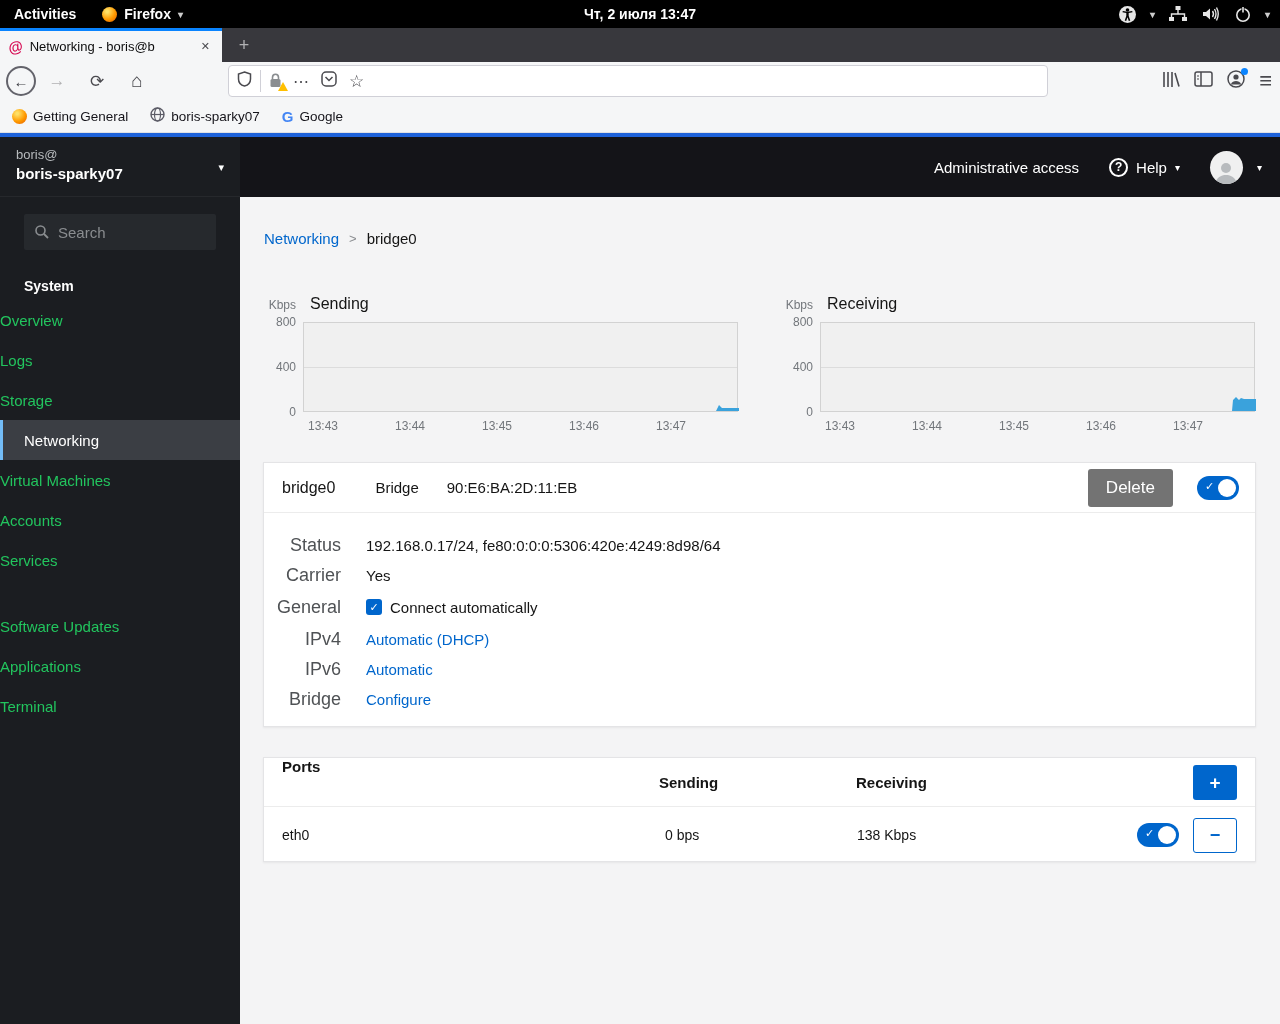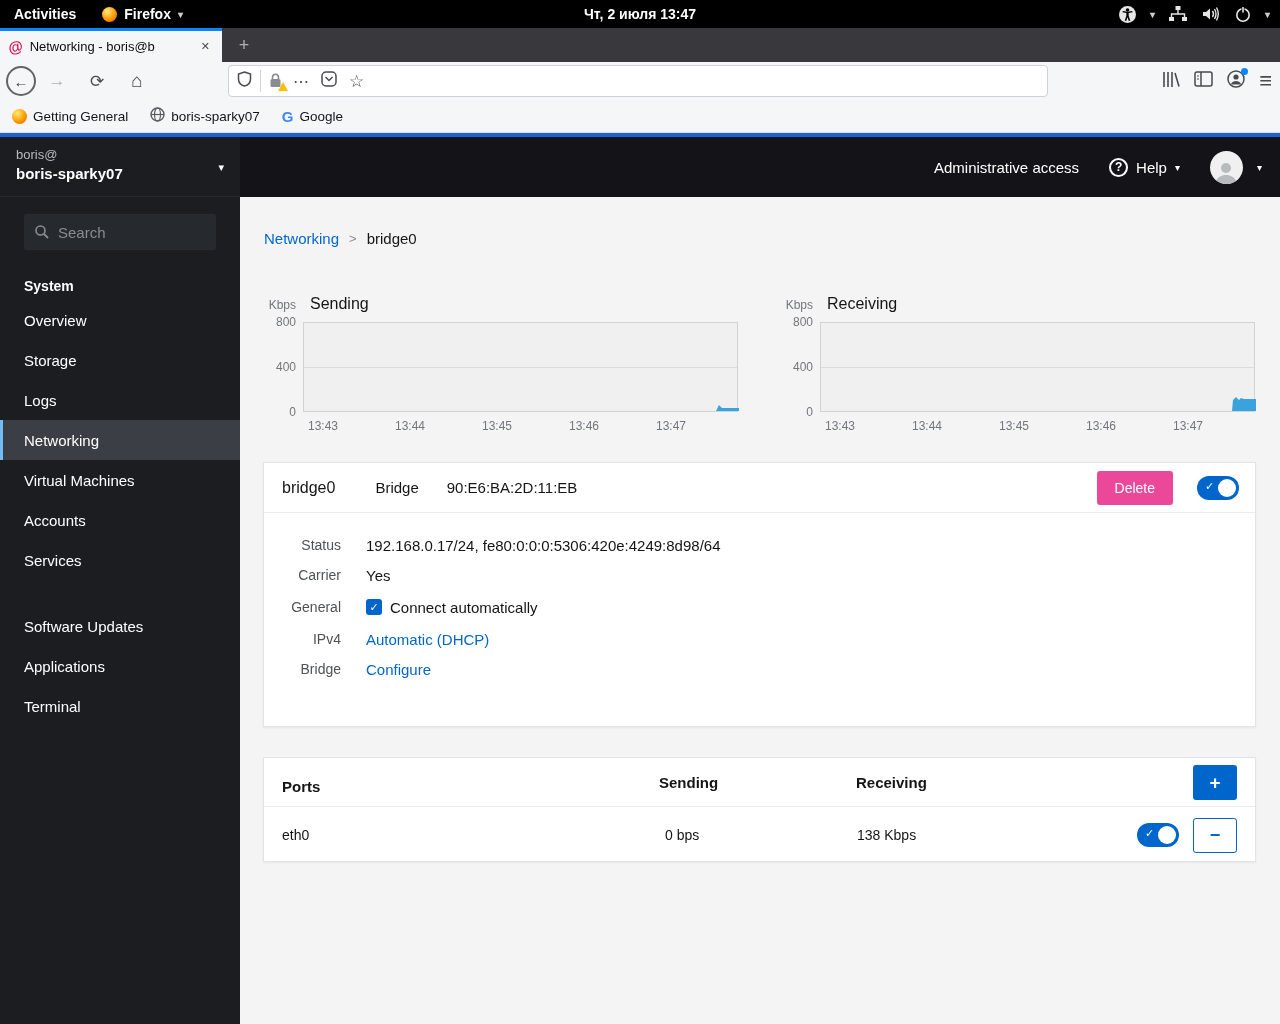--- a/index.html
+++ b/index.html
@@ -61,22 +61,22 @@
   .brand { height:60px; padding:10px 16px; border-bottom:1px solid #26282c; position:relative; }
   .brand-user { font-size:13px; color:#b8bbbe; }
   .brand-host { font-size:15px; color:#fff; font-weight:700; margin-top:3px; }
   .brand-caret { position:absolute; right:16px; top:24px; color:#fff; font-size:11px; }
   .search-wrap { position:relative; margin:17px 24px 14px 24px; }
   .search-input { width:192px; height:36px; background:#26292d; border:none; border-radius:2px;
     color:#e0e0e0; font-size:15px; padding:0 10px 0 34px; outline:none; }
   .search-input::placeholder { color:#8a8d90; }
   .search-ic { position:absolute; left:10px; top:10px; }
   .nav-section-title { color:#fff; font-weight:700; font-size:14px; padding:14px 0 6px 24px; }
-  .nav-item { height:40px; display:flex; align-items:center; padding-left:24px; font-size:15px;
-    color:#ffffff; cursor:pointer; }
+  .nav-item { height:40px; display:flex; align-items:center; font-size:15px;
+    color:#22c55e; cursor:pointer; }
   .nav-item.active { background:#3b3e44; color:#fff; border-left:3px solid #73bcf7; padding-left:21px; }
   .tools-gap { height:26px; }
 
   .masthead { position:absolute; left:240px; top:0; width:1040px; height:60px; background:#141418;
     display:flex; align-items:center; justify-content:flex-end; padding-right:18px; gap:14px; color:#fff; }
   .admin-access { font-size:15px; margin-right:16px; }
   .help-group { display:flex; align-items:center; gap:8px; margin-right:16px; }
   .q-circle { width:19px; height:19px; border:2px solid #fff; border-radius:50%; font-size:12px;
     font-weight:700; display:flex; align-items:center; justify-content:center; }
   .help-label { font-size:15px; }
@@ -107,38 +107,38 @@
   .card { position:absolute; left:23px; width:993px; background:#fff; border:1px solid #e4e4e6;
     box-shadow:0 1px 2px rgba(0,0,0,.06); }
   .card-iface { top:265px; height:265px; }
   .card-ports { top:560px; height:105px; }
 
   .iface-header { height:50px; display:flex; align-items:center; padding:0 16px 0 18px;
     border-bottom:1px solid #ececec; }
   .iface-name { font-size:16px; color:#151515; }
   .iface-type { font-size:15px; color:#151515; margin-left:40px; }
   .iface-mac { font-size:15px; color:#151515; margin-left:28px; }
-  .btn-danger { margin-left:auto; background:#ec4899; color:#fff; border:none; border-radius:3px;
-    font-size:14px; padding:9px 18px; cursor:pointer; }
+  .btn-danger { margin-left:auto; background:#737373; color:#fff; border:none; border-radius:3px;
+    font-size:17px; padding:9px 18px; cursor:pointer; }
   .switch { position:relative; width:42px; height:24px; background:#0066cc; border-radius:12px; cursor:pointer; }
   .switch .knob { position:absolute; right:3px; top:3px; width:18px; height:18px; border-radius:50%; background:#fff; }
   .switch .sw-check { position:absolute; left:8px; top:4px; color:#fff; font-size:11px; }
   .iface-switch { margin-left:24px; }
 
   .detail-body { padding-top:17px; }
   .detail-row { display:flex; align-items:center; height:30px; }
   .detail-row.tall { height:34px; }
-  .detail-label { width:77px; text-align:right; font-size:14px; color:#4f5255; flex:none; }
+  .detail-label { width:77px; text-align:right; font-size:18px; color:#4f5255; flex:none; }
   .detail-value { margin-left:25px; font-size:15px; color:#151515; display:flex; align-items:center; }
   .link { color:#0066cc; cursor:pointer; }
   .checkbox { width:16px; height:16px; background:#0066cc; border-radius:3px; color:#fff; font-size:11px;
     display:flex; align-items:center; justify-content:center; margin:0 8px 0 12px; }
 
   .ports-header { position:relative; height:49px; border-bottom:1px solid #ececec; }
-  .ports-title { position:absolute; left:18px; top:20px; font-size:15px; font-weight:700; color:#151515; }
+  .ports-title { position:absolute; left:18px; top:0; font-size:15px; font-weight:700; color:#151515; }
   .col-sending { position:absolute; left:395px; top:16px; font-size:15px; font-weight:700; color:#151515; }
   .col-receiving { position:absolute; left:592px; top:16px; font-size:15px; font-weight:700; color:#151515; }
   .btn-add { position:absolute; right:18px; top:7px; width:44px; height:35px; background:#0066cc; color:#fff;
     border:none; border-radius:3px; font-size:19px; font-weight:700; cursor:pointer; }
   .port-row { position:relative; height:55px; }
   .port-name { position:absolute; left:18px; top:20px; font-size:14px; color:#151515; }
   .port-sending { position:absolute; left:401px; top:20px; font-size:14px; color:#151515; }
   .port-receiving { position:absolute; left:593px; top:20px; font-size:14px; color:#151515; }
   .port-switch { position:absolute; right:76px; top:16px; }
   .btn-remove { position:absolute; right:18px; top:11px; width:44px; height:35px; background:#fff; color:#0066cc;
@@ -294,22 +294,22 @@
         <svg width="16" height="16" viewBox="0 0 16 16">
             <circle cx="6.5" cy="6.5" r="4.5" fill="none" stroke="#8a8d90" stroke-width="1.6"></circle>
             <line x1="10" y1="10" x2="14" y2="14" stroke="#8a8d90" stroke-width="1.8"></line>
           </svg>
       </span>
       <input class="search-input" placeholder="Search" style="">
     </div>
 
     <div class="nav-section-title">System</div>
     <div class="nav-item">Overview</div>
+    <div class="nav-item">Logs</div>
     <div class="nav-item">Storage</div>
-    <div class="nav-item">Logs</div>
     <div class="nav-item active">Networking</div>
     <div class="nav-item">Virtual Machines</div>
     <div class="nav-item">Accounts</div>
     <div class="nav-item">Services</div>
 
     <div class="tools-gap"></div>
     <div class="nav-item">Software Updates</div>
     <div class="nav-item">Applications</div>
     <div class="nav-item">Terminal</div>
   </div>
@@ -407,20 +407,24 @@
               <span>✓</span>
             </span>
             <span>Connect automatically</span>
           </span>
         </div>
         <div class="detail-row">
           <span class="detail-label">IPv4</span>
           <span class="detail-value link">Automatic (DHCP)</span>
         </div>
         <div class="detail-row">
+          <span class="detail-label">IPv6</span>
+          <span class="detail-value link">Automatic</span>
+        </div>
+        <div class="detail-row">
           <span class="detail-label">Bridge</span>
           <span class="detail-value link">Configure</span>
         </div>
       </div>
     </div>
 
     <div class="card card-ports">
       <div class="ports-header">
         <span class="ports-title">Ports</span>
         <span class="col-sending">Sending</span>

